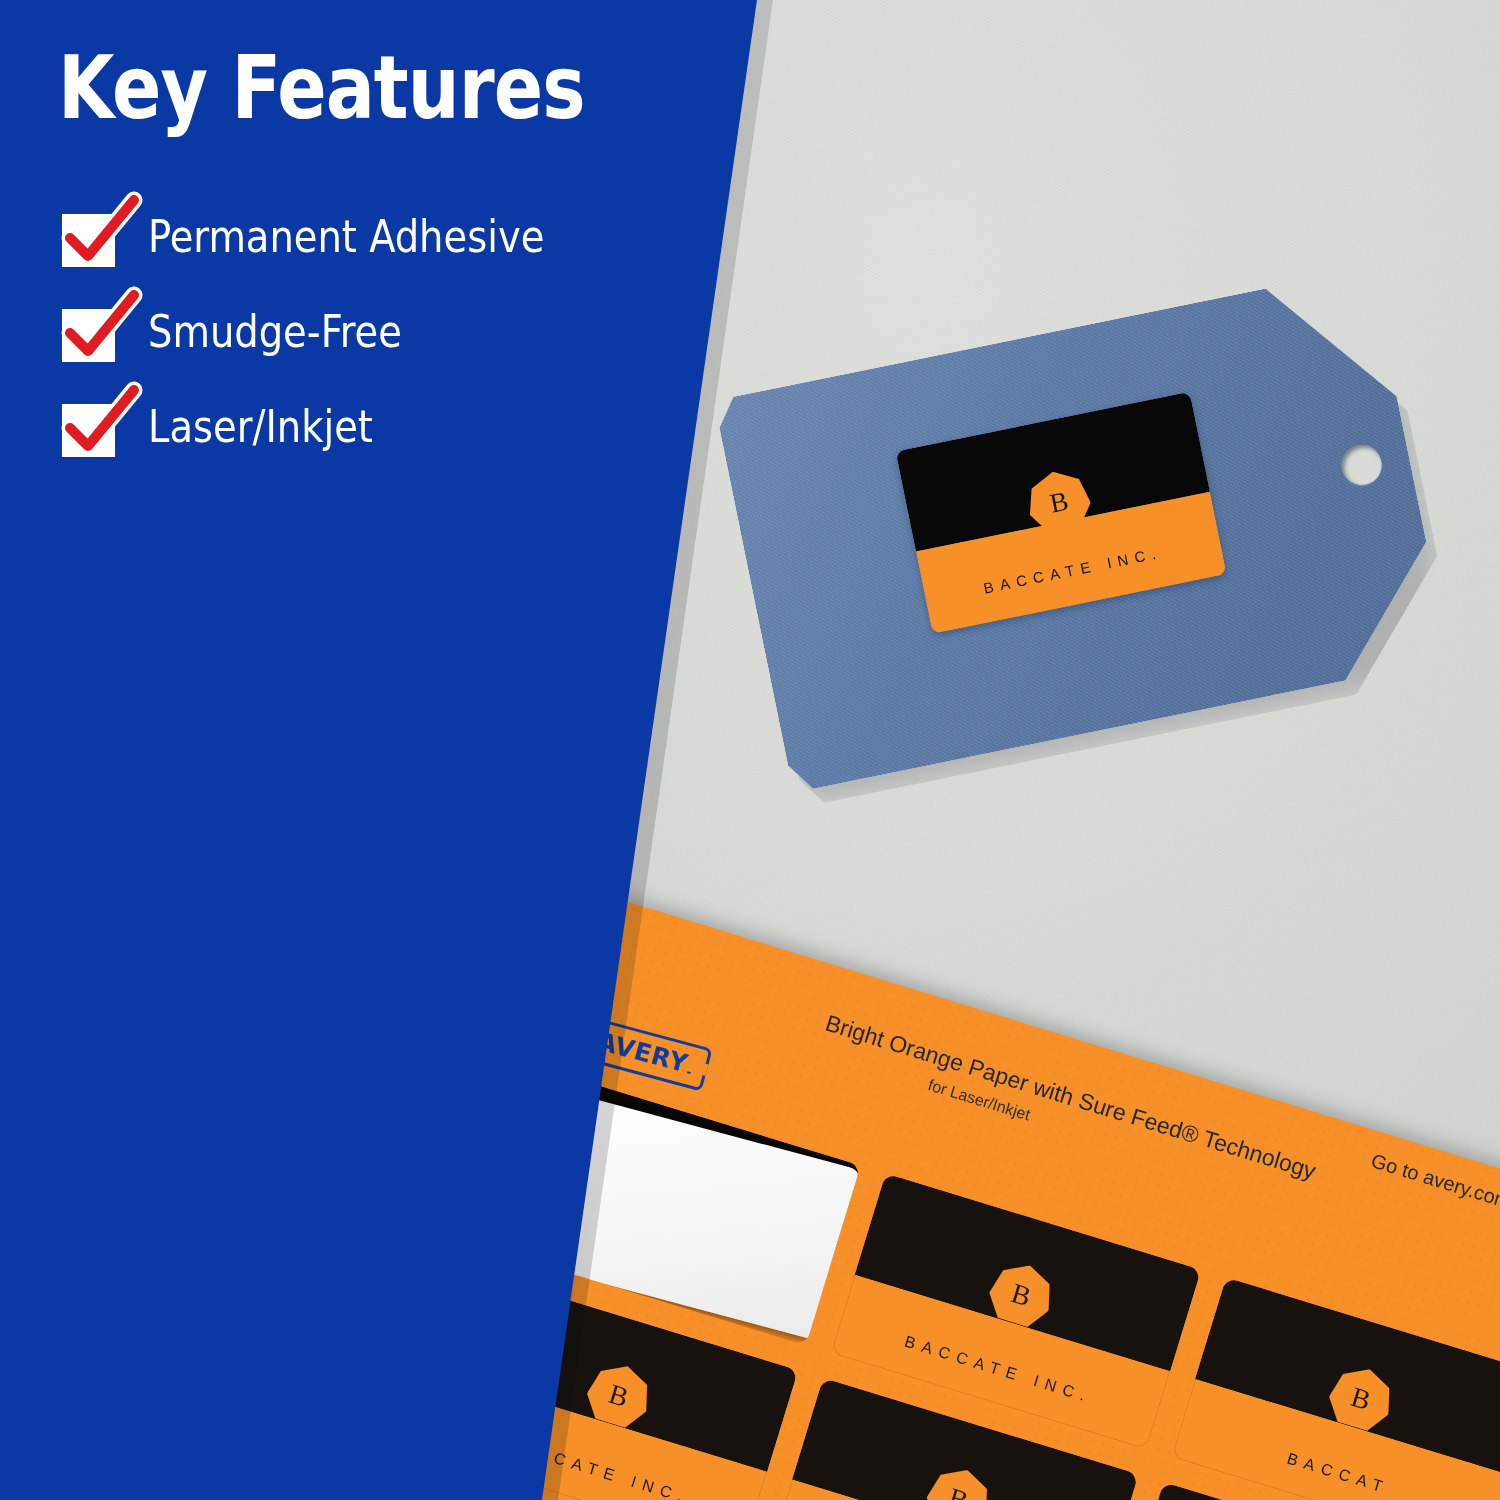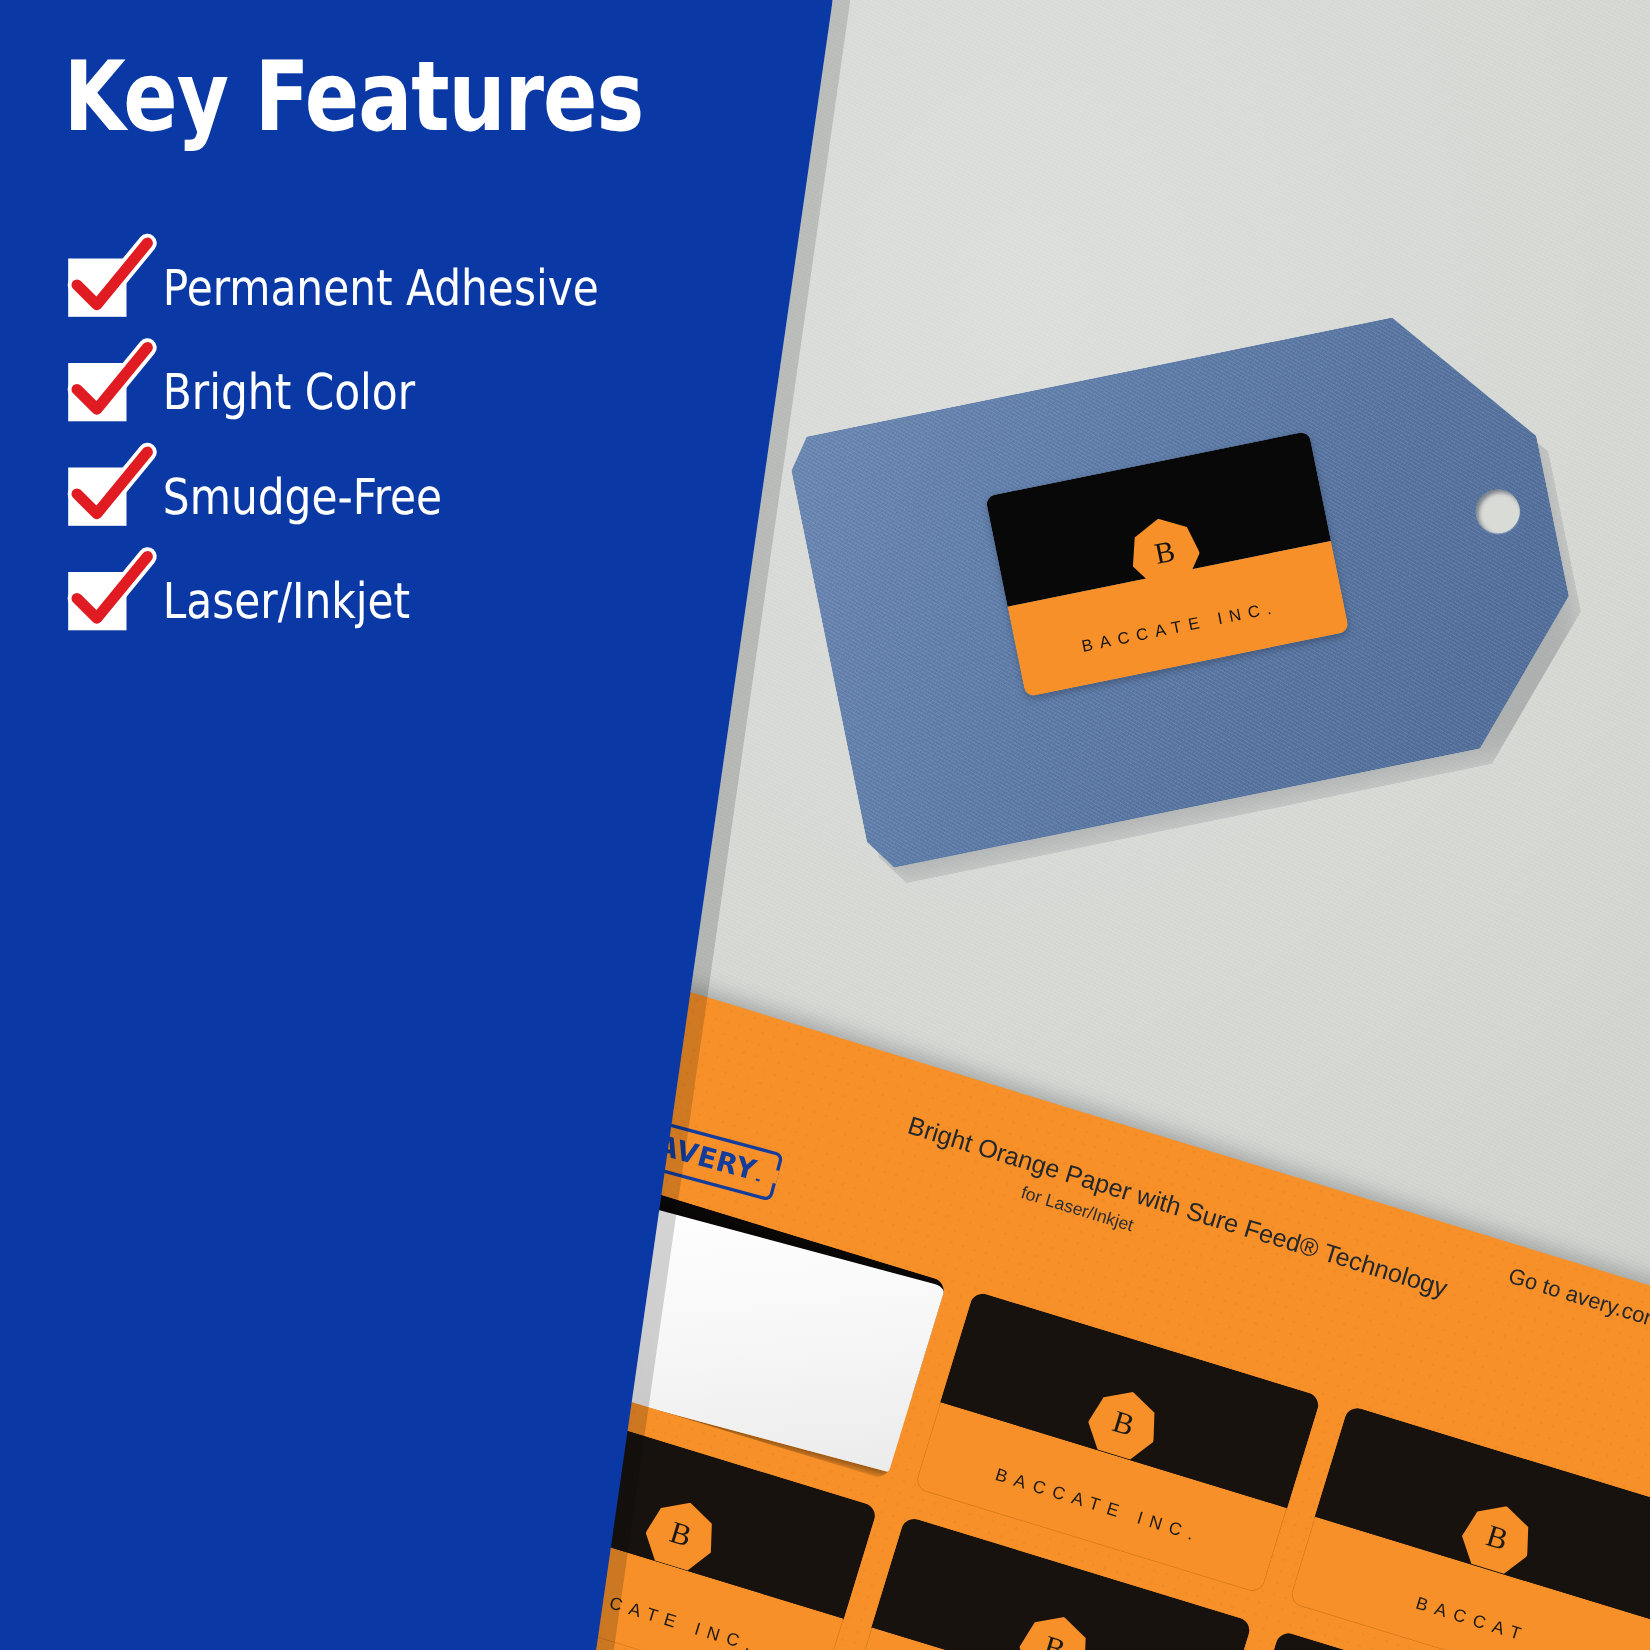--- a/index.html
+++ b/index.html
@@ -154,21 +154,21 @@
     background:linear-gradient(90deg, rgba(0,0,0,.28), rgba(0,0,0,0));
   }
   .title{
     position:absolute;left:58px;top:44px;
     color:#ffffff;font-size:88px;font-weight:bold;letter-spacing:-1px;line-height:1;
     font-family:"DejaVu Sans Condensed","Liberation Sans",sans-serif;
     transform:scaleX(.92);transform-origin:left center;
     white-space:nowrap;
   }
   .list{position:absolute;left:62px;top:214px;width:620px;}
-  .item{position:relative;height:95px;display:flex;align-items:center;}
+  .item{position:relative;height:95px;display:flex;}
   .cbx{
     position:relative;width:53px;height:53px;background:#ffffff;flex:0 0 auto;
   }
   .check{
     position:absolute;left:-2px;top:-22px;width:84px;height:84px;overflow:visible;
     pointer-events:none;
   }
   .item-label{
     margin-left:33px;color:#ffffff;font-size:45px;font-weight:400;line-height:1;
     font-family:"DejaVu Sans Condensed","Liberation Sans",sans-serif;
@@ -286,47 +286,38 @@
     <div class="item">
       <div class="cbx">
         <svg class="check" viewBox="0 0 84 84">
           <path d="M10 46 L28 64 L74 8" fill="none" stroke="#ffffff" stroke-width="17" stroke-linecap="round" stroke-linejoin="round"></path>
           <path d="M10 46 L28 64 L74 8" fill="none" stroke="#e01b22" stroke-width="10" stroke-linecap="round" stroke-linejoin="round"></path>
         </svg>
       </div>
       <div class="item-label">Permanent Adhesive</div>
     </div>
 
+
     <div class="item">
       <div class="cbx">
         <svg class="check" viewBox="0 0 84 84">
           <path d="M10 46 L28 64 L74 8" fill="none" stroke="#ffffff" stroke-width="17" stroke-linecap="round" stroke-linejoin="round"></path>
           <path d="M10 46 L28 64 L74 8" fill="none" stroke="#e01b22" stroke-width="10" stroke-linecap="round" stroke-linejoin="round"></path>
         </svg>
       </div>
-      <div class="item-label">Bright Color</div>
+      <div class="item-label">Smudge-Free</div>
     </div>
 
     <div class="item">
       <div class="cbx">
         <svg class="check" viewBox="0 0 84 84">
           <path d="M10 46 L28 64 L74 8" fill="none" stroke="#ffffff" stroke-width="17" stroke-linecap="round" stroke-linejoin="round"></path>
           <path d="M10 46 L28 64 L74 8" fill="none" stroke="#e01b22" stroke-width="10" stroke-linecap="round" stroke-linejoin="round"></path>
         </svg>
       </div>
-      <div class="item-label">Smudge-Free</div>
-    </div>
-
-    <div class="item">
-      <div class="cbx">
-        <svg class="check" viewBox="0 0 84 84">
-          <path d="M10 46 L28 64 L74 8" fill="none" stroke="#ffffff" stroke-width="17" stroke-linecap="round" stroke-linejoin="round"></path>
-          <path d="M10 46 L28 64 L74 8" fill="none" stroke="#e01b22" stroke-width="10" stroke-linecap="round" stroke-linejoin="round"></path>
-        </svg>
-      </div>
       <div class="item-label">Laser/Inkjet</div>
     </div>
 
 
 
   </div>
 
 </div>
 
 </body></html>

